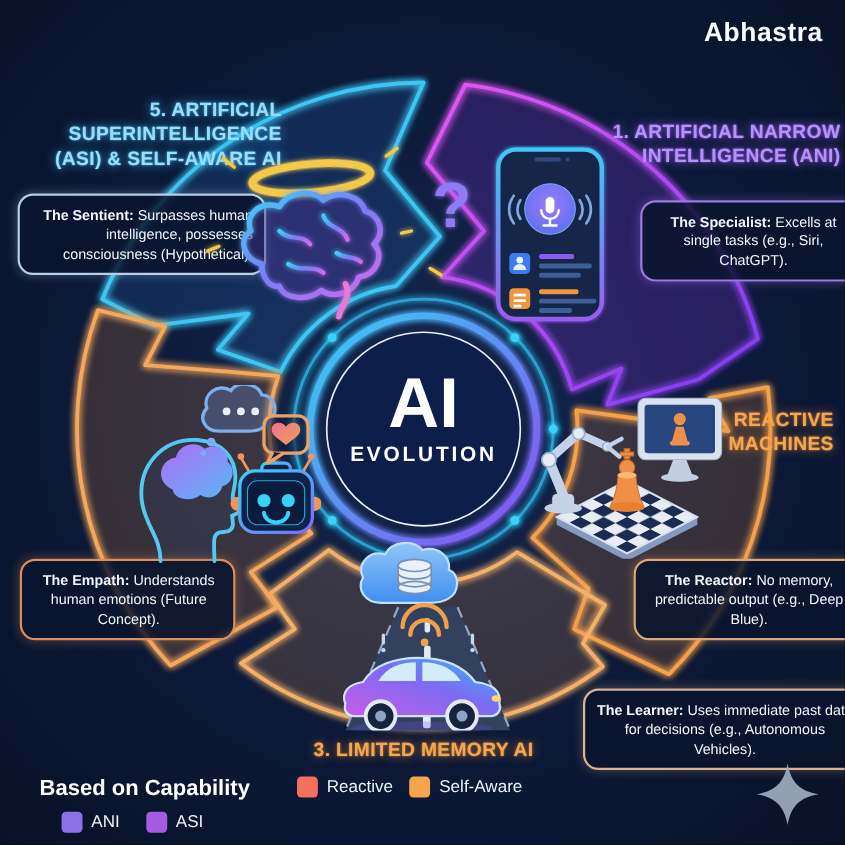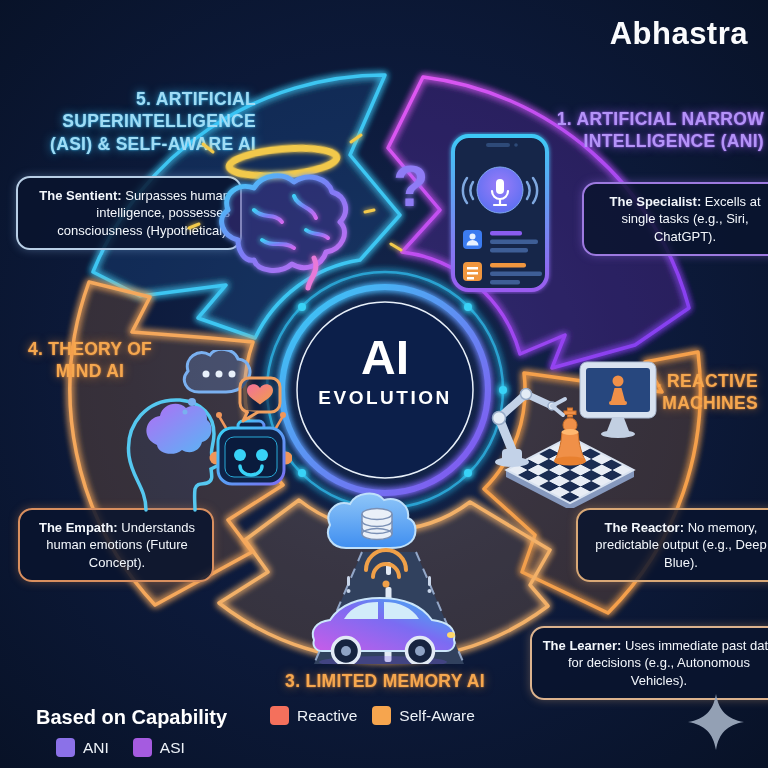--- a/index.html
+++ b/index.html
@@ -3,39 +3,39 @@
 <meta charset="utf-8">
 <style>
   html,body{margin:0;padding:0;background:#05080f;}
   .stage{
     position:relative;width:768px;height:768px;overflow:hidden;
     background:radial-gradient(circle at 50% 48%, #16294f 0%, #0d1b3d 45%, #081227 100%);
     font-family:"Liberation Sans",sans-serif;color:#eef3fa;
   }
   .abs{position:absolute;}
   svg{display:block;}
-  .brand{right:20px;top:16px;font-size:31px;font-weight:bold;letter-spacing:.5px;color:#fafbfd;}
+  .brand{right:20px;top:16px;font-size:24px;font-weight:bold;letter-spacing:.5px;color:#fafbfd;}
   .sec-title{font-weight:bold;font-size:17.5px;line-height:1.28;letter-spacing:.3px;text-align:right;}
   .t-cyan{color:#9FDCF5;text-shadow:0 0 10px rgba(61,198,255,.8),0 0 2px rgba(61,198,255,.9);}
   .t-purple{color:#B493F7;text-shadow:0 0 10px rgba(165,100,255,.8),0 0 2px rgba(165,100,255,.9);}
   .t-orange{color:#F5A74F;text-shadow:0 0 10px rgba(245,150,60,.65),0 0 2px rgba(245,150,60,.8);}
   .hang{text-indent:-24px;padding-left:24px;}
   .card{
     border:2px solid #ccc;border-radius:14px;padding:9px 10px;text-align:center;
     font-size:13px;line-height:1.34;color:#f3f7fc;background:rgba(9,20,46,.85);
     box-shadow:0 0 14px rgba(0,0,0,.45);
   }
   .card b{font-weight:bold;}
   .c-sentient{border-color:#B9CFE6;box-shadow:0 0 10px rgba(150,190,235,.35);text-align:right;}
   .c-specialist{border-color:#9D7AE0;box-shadow:0 0 10px rgba(150,110,230,.4);}
   .c-reactor{border-color:#D9A876;box-shadow:0 0 10px rgba(220,160,100,.35);}
   .c-learner{border-color:#DCB38E;box-shadow:0 0 10px rgba(220,170,120,.35);}
   .c-empath{border-color:#D98F5F;box-shadow:0 0 10px rgba(220,140,80,.35);padding-left:12px;}
   .center-label{left:305px;top:334px;width:160px;text-align:center;}
-  .center-ai{font-size:48px;font-weight:bold;line-height:1;color:#ffffff;}
+  .center-ai{font-size:64px;font-weight:bold;line-height:1;color:#ffffff;}
   .center-evo{font-size:19px;font-weight:bold;letter-spacing:2.5px;color:#ffffff;margin-top:5px;}
   .legend-head{font-size:20px;font-weight:bold;color:#ffffff;margin-bottom:9px;}
   .legend-row{display:flex;align-items:center;padding-left:20px;}
   .legend-item{display:flex;align-items:center;margin-right:15px;}
   .legend-sw{width:19px;height:19px;border-radius:4px;margin-right:8px;flex:0 0 auto;}
   .legend-label{font-size:15.5px;color:#EDF2F8;white-space:nowrap;}
 </style>
 </head>
 <body>
 
@@ -84,21 +84,20 @@
           <circle cx="267" cy="390" r="4"></circle>
       </g>
     </g>
   </svg>
 
   <div class="abs brand">Abhastra</div>
 
   <div class="abs sec-title t-cyan hang" style="left:22px;top:88px;width:210px;">5. ARTIFICIAL SUPERINTELLIGENCE (ASI) &amp; SELF-AWARE AI</div>
   <div class="abs sec-title t-purple" style="left:540px;top:108px;width:224px;text-align:right;">1. ARTIFICIAL NARROW INTELLIGENCE (ANI)</div>
   <div class="abs sec-title t-orange" style="left:608px;top:370px;width:150px;text-align:right;">2. REACTIVE MACHINES</div>
-  <div class="abs sec-title t-orange" style="left:16px;top:338px;width:148px;text-align:center;">4. THEORY OF MIND AI</div>
   <div class="abs sec-title t-orange" style="left:265px;top:670px;width:240px;text-align:center;">3. LIMITED MEMORY AI</div>
 
   <div class="abs card c-sentient" style="left:16px;top:176px;width:202px;">
     <b>The Sentient:</b><span> Surpasses human intelligence, possesses consciousness (Hypothetical).</span>
   </div>
   <div class="abs card c-specialist" style="left:582px;top:182px;width:182px;">
     <b>The Specialist:</b><span> Excells at single tasks (e.g., Siri, ChatGPT).</span>
   </div>
   <div class="abs card c-reactor" style="left:576px;top:508px;width:186px;">
     <b>The Reactor:</b><span> No memory, predictable output (e.g., Deep Blue).</span>

